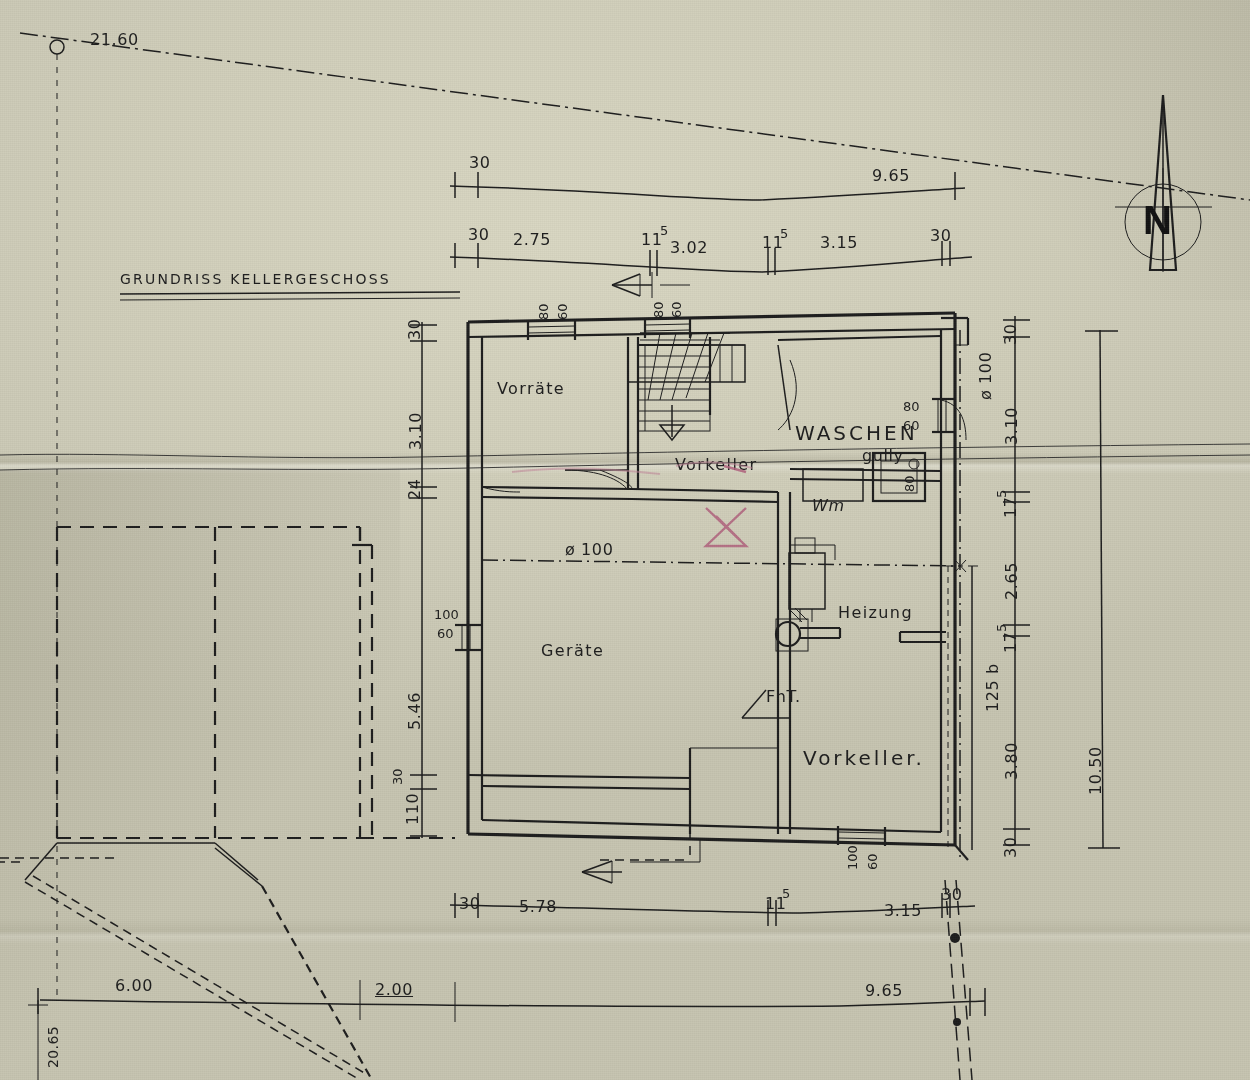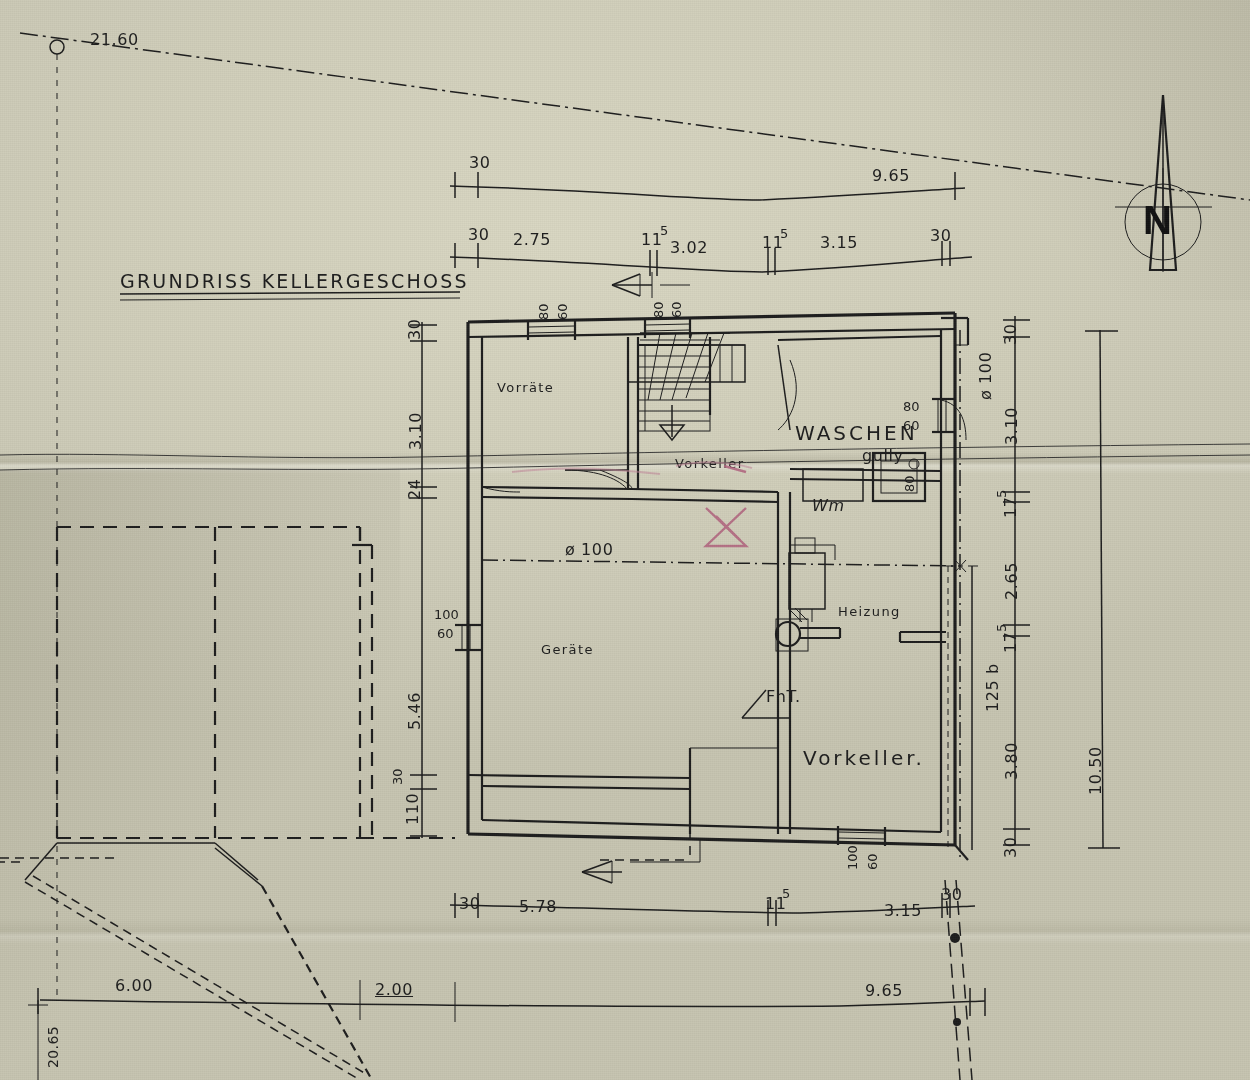--- a/index.html
+++ b/index.html
@@ -20,22 +20,22 @@
   .fold.b{top:918px;height:26px;background:linear-gradient(180deg,rgba(255,255,255,0) 0%,rgba(120,116,96,.13) 50%,rgba(255,255,255,.16) 70%,rgba(255,255,255,0) 100%);}
   .shade-bl{position:absolute;left:0;top:470px;width:400px;height:610px;background:linear-gradient(135deg,rgba(110,106,88,.20),rgba(110,106,88,0) 60%);pointer-events:none;}
   .shade-tr{position:absolute;right:0;top:0;width:320px;height:300px;background:linear-gradient(225deg,rgba(120,116,96,.14),rgba(120,116,96,0) 70%);pointer-events:none;}
   .grain{position:absolute;inset:0;opacity:.5;pointer-events:none;
     background-image:
       repeating-linear-gradient(0deg,rgba(0,0,0,.035) 0 1px,rgba(255,255,255,.03) 1px 2px),
       repeating-linear-gradient(90deg,rgba(0,0,0,.028) 0 1px,rgba(255,255,255,.025) 1px 2px);}
   svg.draw{position:absolute;left:0;top:0;width:1250px;height:1080px;}
   .lbl{position:absolute;color:#1d1d1d;white-space:nowrap;line-height:1;}
   .hand{font-family:"DejaVu Sans",sans-serif;}
-  .title{font-size:19px;letter-spacing:2.2px;}
-  .room{font-size:13px;letter-spacing:1.4px;}
+  .title{font-size:14px;letter-spacing:2.2px;}
+  .room{font-size:16px;letter-spacing:1.4px;}
   .roomwide{font-size:20px;letter-spacing:3px;}
   .dim{font-size:16px;letter-spacing:.6px;}
   .dimsm{font-size:14px;letter-spacing:.4px;}
   .tiny{font-size:13px;}
   .rot90{transform-origin:0 0;transform:rotate(-90deg);}
   .compassN{font-size:40px;font-weight:bold;font-family:"Liberation Sans",sans-serif;color:#111;}
 </style>
 </head>
 <body>
 

